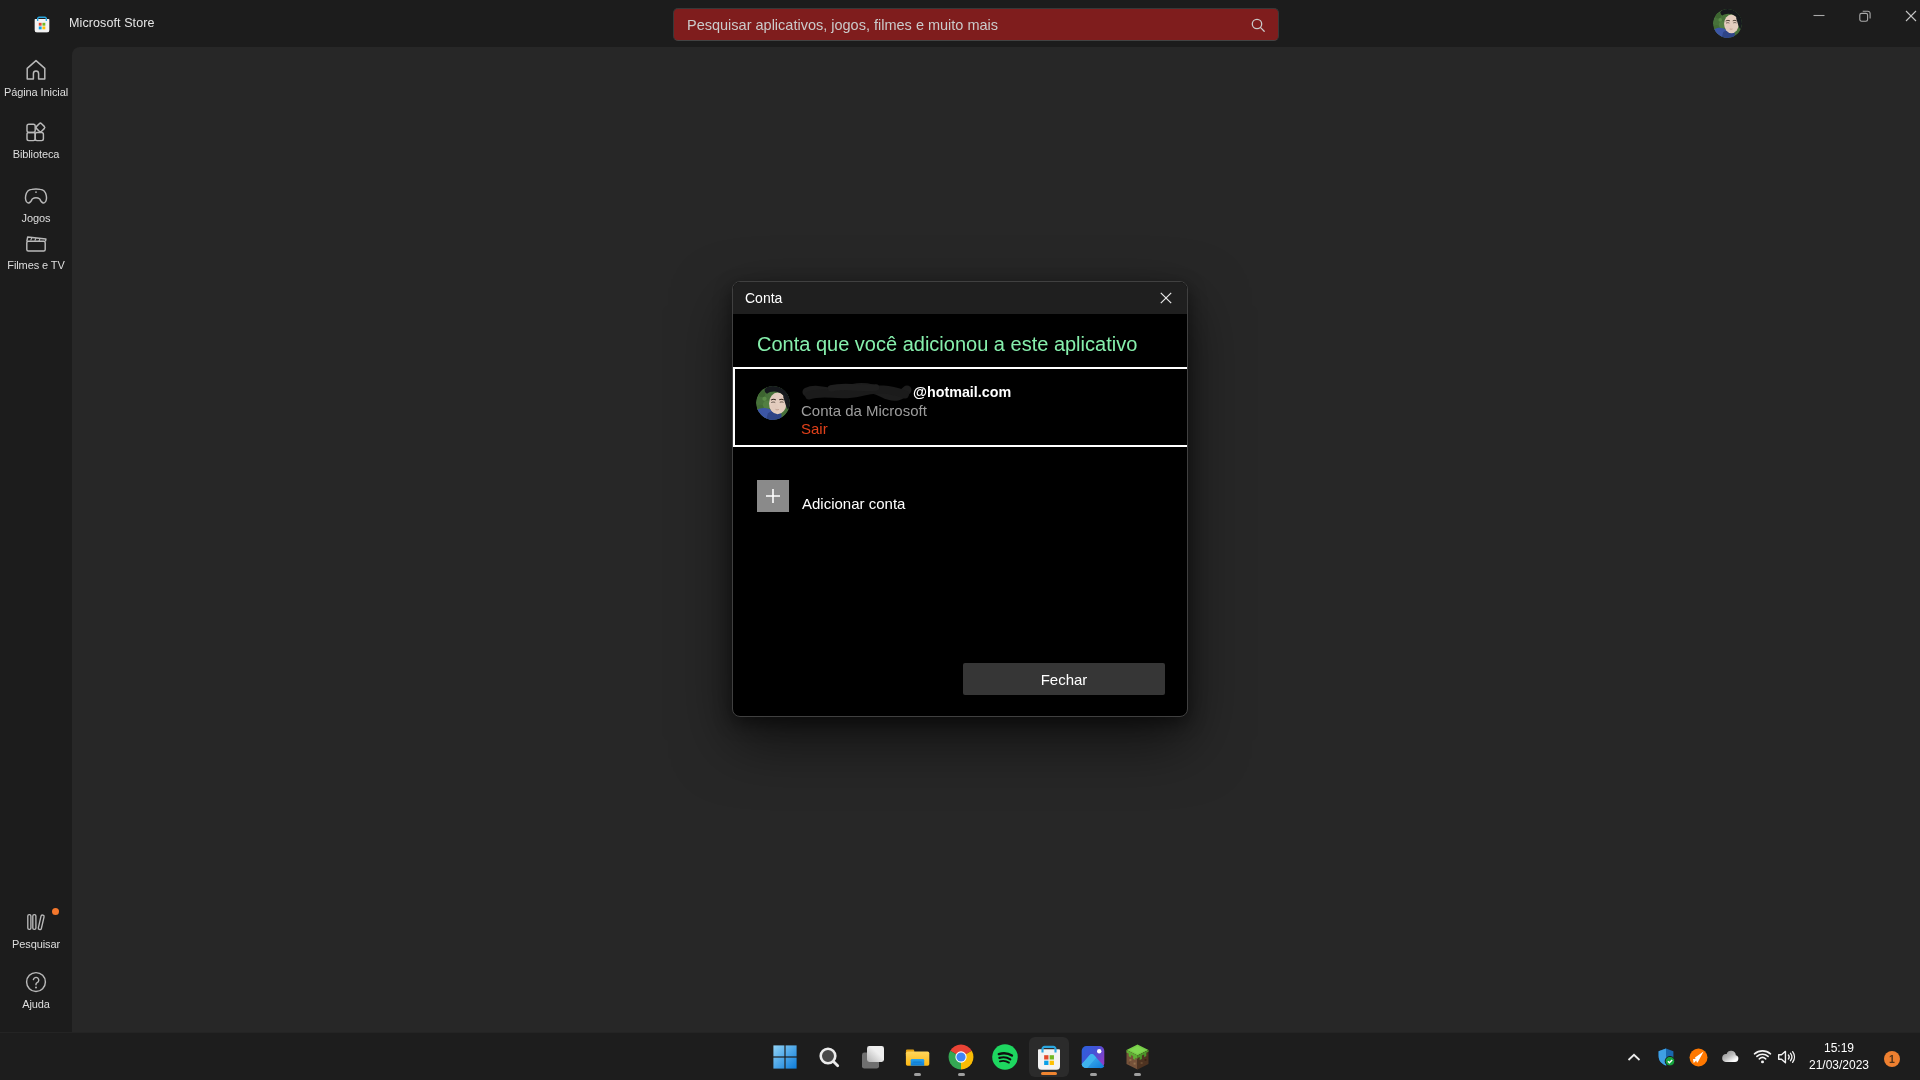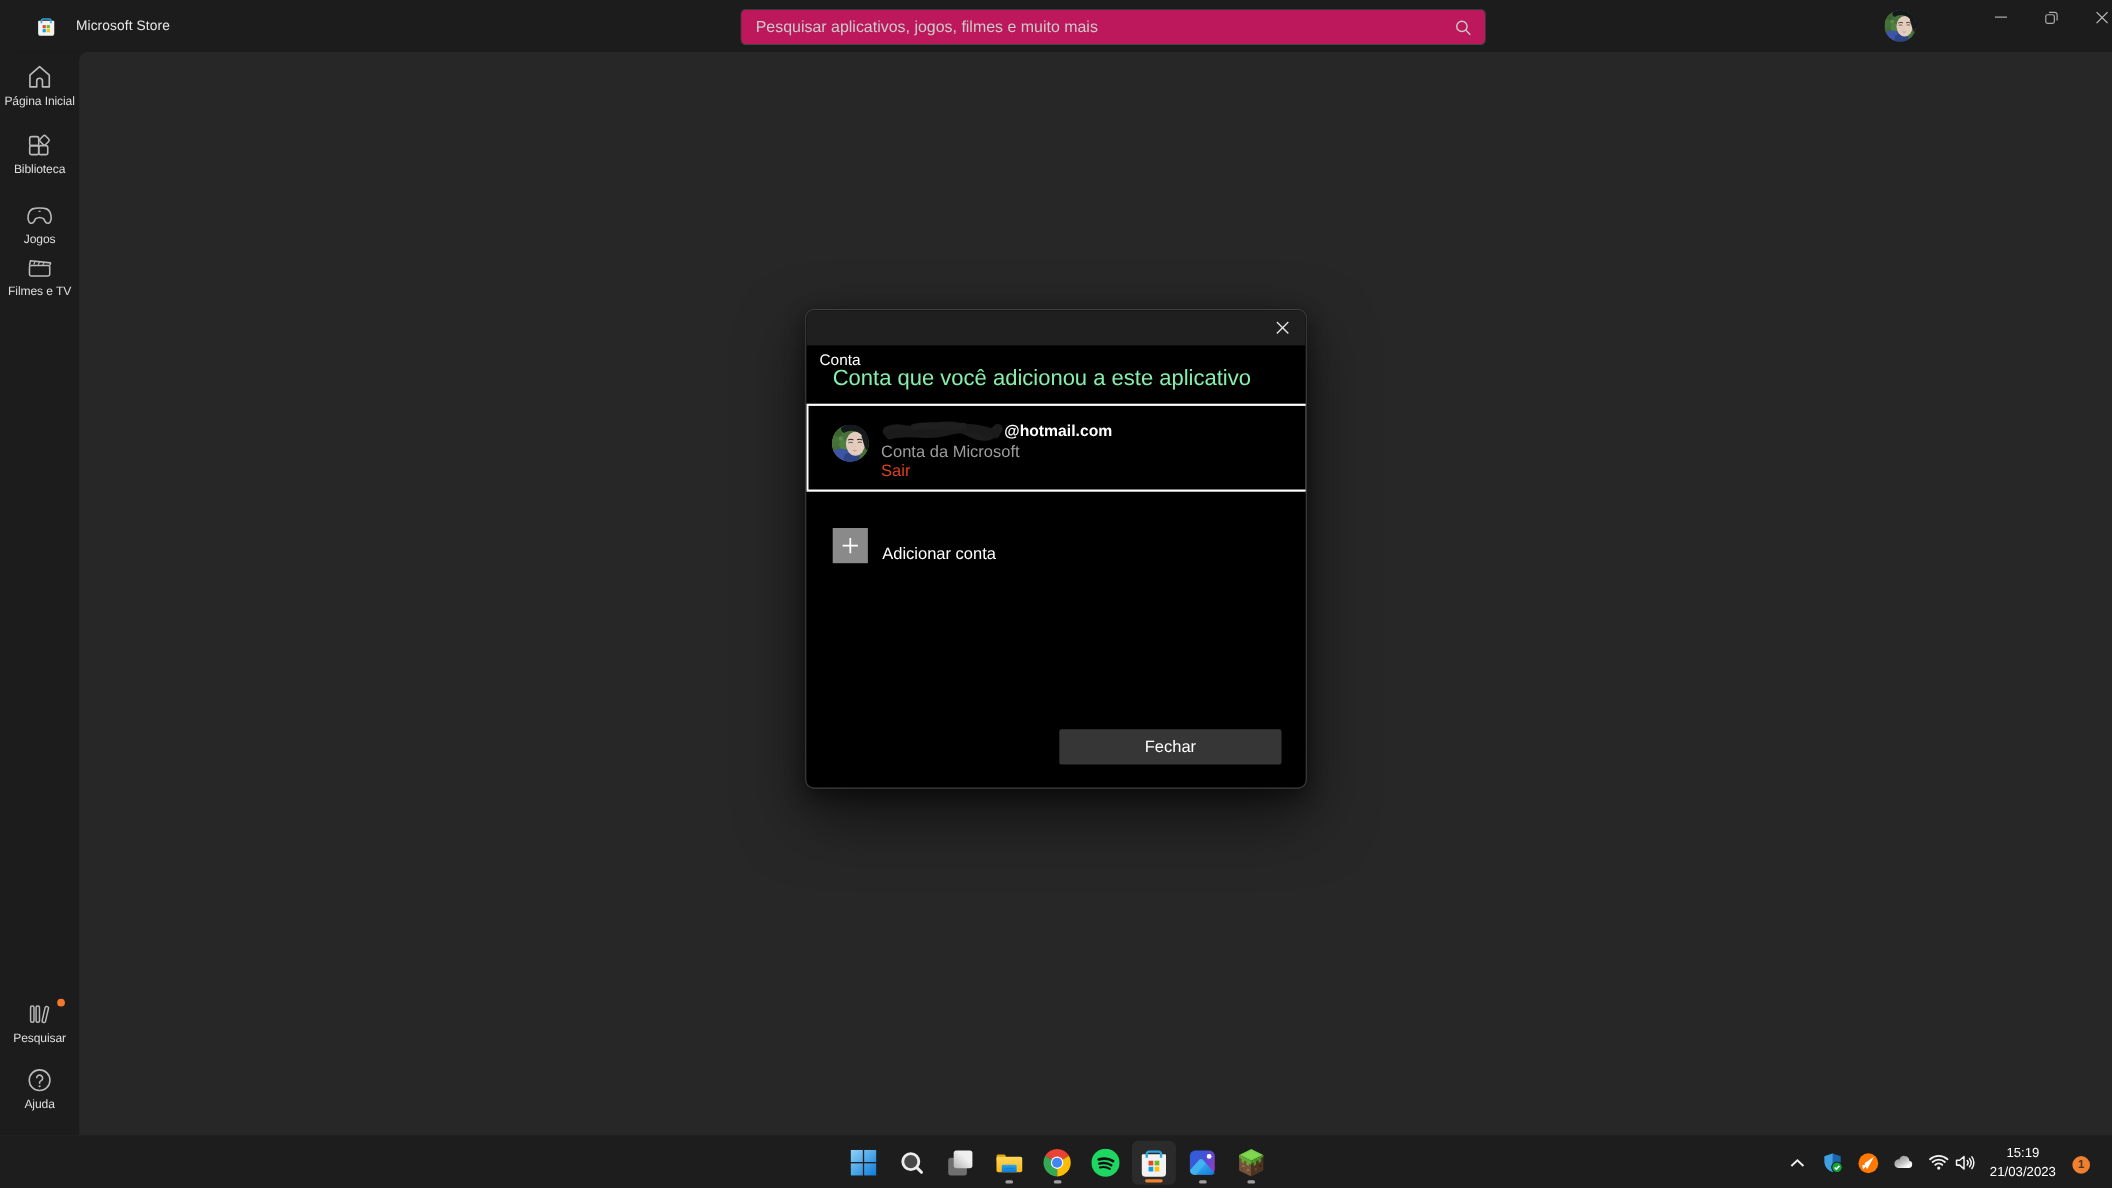--- a/index.html
+++ b/index.html
@@ -6,21 +6,21 @@
   html,body { width:1920px; height:1080px; overflow:hidden; background:#101010; font-family:"Liberation Sans", sans-serif; -webkit-font-smoothing:antialiased; }
   #screen { position:relative; width:1920px; height:1080px; background:#1c1c1c; will-change:transform; }
 
   
   #app-window { position:absolute; left:0; top:0; width:1920px; height:1032px; background:#1c1c1c; }
 
   
   #titlebar { position:absolute; left:14px; top:0; width:1920px; height:47px; background:#1c1c1c; }
   #store-logo-titlebar { position:absolute; left:20px; top:16px; width:16px; height:16.7px; }
   #app-title { position:absolute; left:55px; top:0; height:47px; line-height:47px; font-size:12.5px; color:#e6e6e6; letter-spacing:.1px; }
-  #searchbox { position:absolute; left:659px; top:8px; width:678px; height:33px; background:#be185d; border:1px solid #383838; border-bottom-color:#434343; border-radius:5px; }
+  #searchbox { position:absolute; left:659px; top:8px; width:606px; height:33px; background:#7f1d1d; border:1px solid #383838; border-bottom-color:#434343; border-radius:5px; }
   #search-input { position:absolute; left:13px; top:0; width:555px; height:31px; background:transparent; border:none; outline:none; color:#cbcbcb; font-size:14.5px; font-family:"Liberation Sans", sans-serif; }
   #search-input::placeholder { color:#cbcbcb; opacity:1; }
   #searchbox-icon { position:absolute; right:11px; top:7px; width:18px; height:18px; }
   #titlebar-avatar { position:absolute; left:1699px; top:9px; width:29px; height:29px; border-radius:50%; overflow:hidden; }
   .win-control { position:absolute; top:0; width:46px; height:32px; display:flex; align-items:center; justify-content:center; }
   #btn-minimize { left:1782px; }
   #btn-restore { left:1828px; }
   #btn-close { left:1874px; }
 
   
@@ -36,21 +36,21 @@
   #nav-help { top:923px; }
   #library-dot { position:absolute; left:52px; top:861px; width:7px; height:7px; border-radius:50%; background:#f4772c; }
 
   
   #content-panel { position:absolute; left:72px; top:47px; width:1848px; height:985px; background:#272727; border-top-left-radius:8px; }
 
   
   #dialog { position:absolute; left:732px; top:281px; width:456px; height:436px; background:#000; border:1px solid #404040; border-radius:8px; overflow:hidden;
             box-shadow:0 24px 58px rgba(0,0,0,.56), 0 6px 18px rgba(0,0,0,.45); }
   #dialog-titlebar { position:absolute; left:0; top:0; width:100%; height:32px; background:#1f1f1f; }
-  #dialog-title { position:absolute; left:12px; top:0; height:32px; line-height:32px; font-size:14px; color:#fff;margin-top:29px; }
+  #dialog-title { position:absolute; left:12px; top:0; height:32px; line-height:32px; font-size:14px; color:#fff; }
   #dialog-close { position:absolute; left:413px; top:0; width:40px; height:32px; display:flex; align-items:center; justify-content:center; }
   #dialog-heading { position:absolute; left:24px; top:51px; font-size:20px; font-weight:400; color:#86efac; white-space:nowrap;text-align:right; }
   #account-row { position:absolute; left:0; top:85px; width:456px; height:80px; border:2px solid #fff; background:#000; }
   #account-avatar { position:absolute; left:21px; top:17px; width:34px; height:34px; border-radius:50%; overflow:hidden; }
   #account-lines { position:absolute; left:66px; top:14px; }
   .acct-line1 { height:19px; line-height:19px; font-size:14.3px; font-weight:700; color:#fff; display:flex; align-items:center; }
   #name-scribble { width:111px; height:18px; margin-right:1px; margin-top:-1px; }
   .acct-line2 { height:18px; line-height:18px; font-size:15px; color:#9d9d9d; }
   .acct-line3 { height:18px; line-height:18px; font-size:15px; color:#e0401a; }
   #add-account-row { position:absolute; left:24px; top:178px; height:32px; display:flex; align-items:flex-end;margin-top:20px; }

